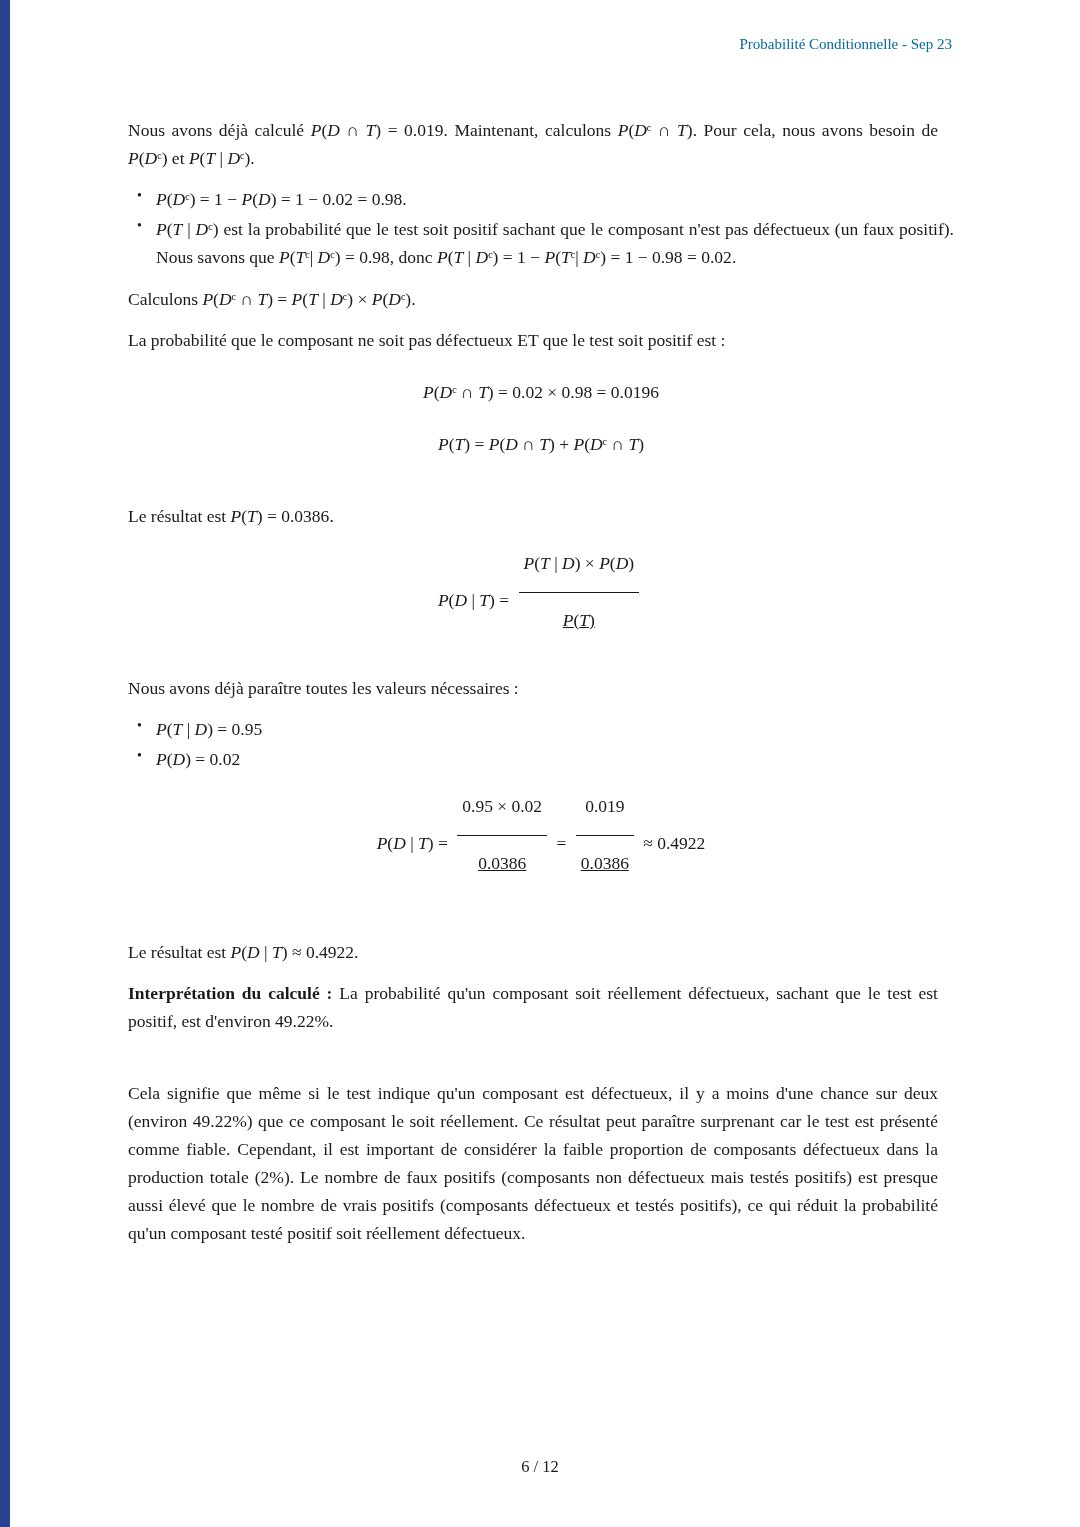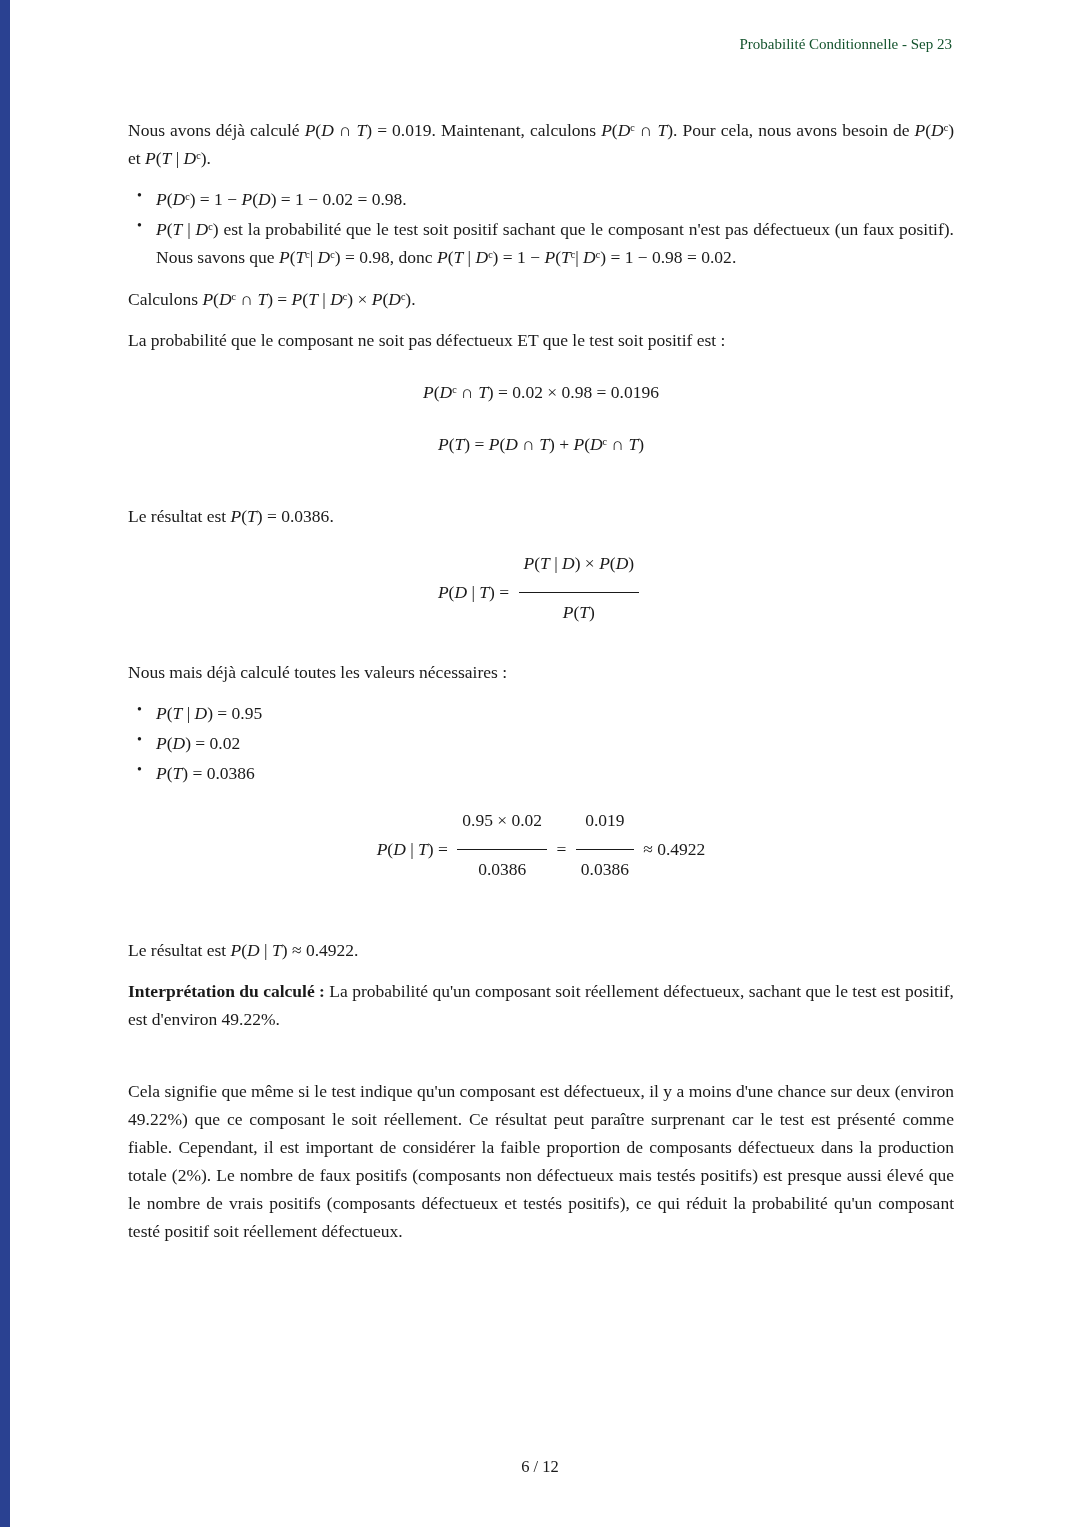--- a/index.html
+++ b/index.html
@@ -15,32 +15,32 @@
   .accent{
     position:absolute;
     left:0; top:0;
     width:10px; height:100%;
   }
   .header{
     position:absolute;
     top:36px;
     right:128px;
     font-size:15px;
-    color:#14532d;
+    color:#0369a1;
   }
   .content{
     position:absolute;
     left:128px;
     top:116px;
     width:826px;
     font-size:17.5px;
     line-height:1.6;
     text-align:justify;
   }
-  .para{margin:0 0 13px 0;}
+  .para{margin:0 16px 13px 0;}
   .heading{font-weight:700;margin:26px 0 4px 0;}
   .equation{
     text-align:center;
     margin:24px 0;
   }
   .gap{margin-top:44px;}
   ul.bullets{
     list-style:none;
     margin:0 0 14px 0;
     padding:0;
@@ -64,21 +64,21 @@
     flex-direction:column;
     text-align:center;
     vertical-align:middle;
     margin:0 5px;
     line-height:1.35;
     position:relative;
     top:-2px;
     gap:16px;
   }
   .frac .num{padding:0 5px;}
-  .frac .den{border-top:1.4px solid #1a1a1a;padding:8px 5px;}
+  .frac .den{border-top:1.4px solid #1a1a1a;padding:16px 5px;text-decoration:underline;}
   .footer{
     position:absolute;
     bottom:50px;
     left:0;
     width:100%;
     text-align:center;
     font-size:16.5px;
   }
 </style>
 </head>
@@ -95,25 +95,24 @@
       </ul>
       <div class="para"><span class="txt">Calculons </span><span class="math"><i>P</i>(<i>D</i>ᶜ ∩ <i>T</i>) = <i>P</i>(<i>T</i> | <i>D</i>ᶜ) × <i>P</i>(<i>D</i>ᶜ)</span><span class="txt">.</span></div>
       <div class="para"><span class="txt">La probabilité que le composant ne soit pas défectueux ET que le test soit positif est :</span></div>
       <div class="equation"><span class="math"><i>P</i>(<i>D</i>ᶜ ∩ <i>T</i>) = 0.02 × 0.98 = 0.0196</span></div>
       <div class="equation"><span class="math"><i>P</i>(<i>T</i>) = <i>P</i>(<i>D</i> ∩ <i>T</i>) + <i>P</i>(<i>D</i>ᶜ ∩ <i>T</i>)</span></div>
       <div class="para gap"><span class="txt">Le résultat est </span><span class="math"><i>P</i>(<i>T</i>) = 0.0386</span><span class="txt">.</span></div>
       <div class="equation"><span class="math"><i>P</i>(<i>D</i> | <i>T</i>) = </span><span class="frac math">
           <span class="num"><i>P</i>(<i>T</i> | <i>D</i>) × <i>P</i>(<i>D</i>)</span>
           <span class="den"><i>P</i>(<i>T</i>)</span>
         </span></div>
-      <div class="para"><span class="txt">Nous mais déjà calculé toutes les valeurs nécessaires :</span></div>
+      <div class="para"><span class="txt">Nous avons déjà paraître toutes les valeurs nécessaires :</span></div>
       <ul class="bullets">
         <li><span class="math"><i>P</i>(<i>T</i> | <i>D</i>) = 0.95</span></li>
         <li><span class="math"><i>P</i>(<i>D</i>) = 0.02</span></li>
-        <li><span class="math"><i>P</i>(<i>T</i>) = 0.0386</span></li>
       </ul>
       <div class="equation"><span class="math"><i>P</i>(<i>D</i> | <i>T</i>) = </span><span class="frac math">
           <span class="num">0.95 × 0.02</span>
           <span class="den">0.0386</span>
         </span><span class="math"> = </span><span class="frac math">
           <span class="num">0.019</span>
           <span class="den">0.0386</span>
         </span><span class="math"> ≈ 0.4922</span></div>
       <div class="para gap"><span class="txt">Le résultat est </span><span class="math"><i>P</i>(<i>D</i> | <i>T</i>) ≈ 0.4922</span><span class="txt">.</span></div>
       <div class="para"><span class="bold" style="font-weight: 700;">Interprétation du calculé :</span><span class="txt"> La probabilité qu'un composant soit réellement défectueux, sachant que le test est positif, est d'environ 49.22%.</span></div>

